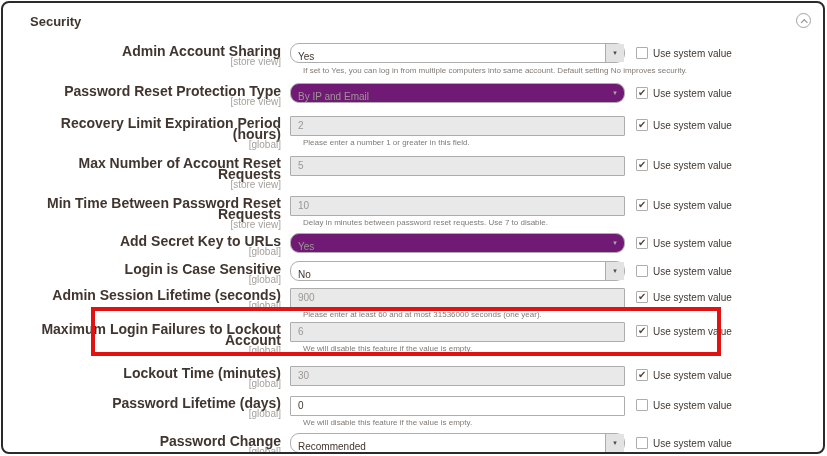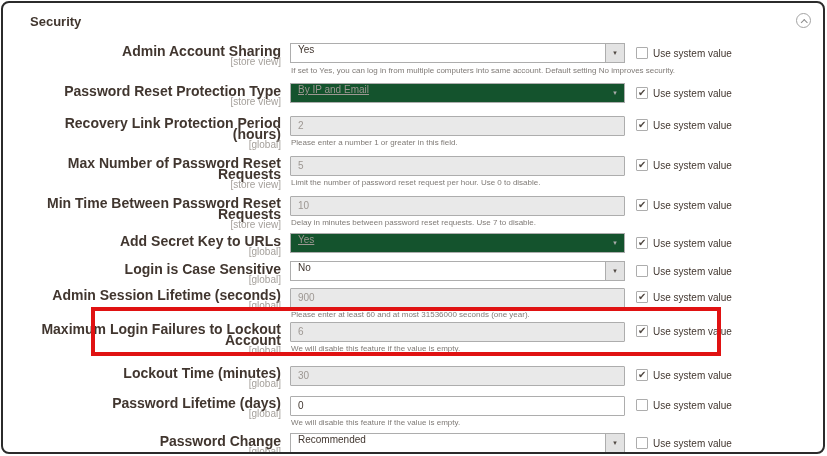--- a/index.html
+++ b/index.html
@@ -12,34 +12,34 @@
               border: 1px solid #a3a3a3; border-radius: 50%; background: #fff; cursor: pointer; }
   .collapse .chev { position: absolute; left: 4.5px; top: 5.5px; width: 4.5px; height: 4.5px;
               border-left: 1.4px solid #8c8c8c; border-top: 1.4px solid #8c8c8c; transform: rotate(45deg); }
 
   .row { position: absolute; left: 0; width: 100%; }
   .label-col { position: absolute; left: 20px; width: 258px; top: 3px; text-align: right; }
   .flabel { display: block; font-size: 14px; font-weight: bold; color: #41362f; line-height: 11px; }
   .scope  { display: block; font-size: 10px; color: #a5a09b; line-height: 10px; }
   .input-col { position: absolute; left: 287px; width: 335px; top: 0; }
 
-  .select { width: 335px; height: 20px; border: 1px solid #adadad; border-radius: 0;
+  .select { width: 335px; height: 20px; border: 1px solid #adadad; border-radius: 9px;
             background: #fff; font-size: 10px; color: #41362f;
-            display: flex; align-items: flex-start; padding-left: 7px; position: relative; cursor: pointer; }
+            display: flex; align-items: flex-end; padding-left: 7px; position: relative; cursor: pointer; }
   .arrow { position: absolute; right: 0; top: 0; bottom: 0; width: 19px; background: #e3e3e3;
            border-left: 1px solid #adadad; display: flex; align-items: center; justify-content: center;
            font-size: 7px; color: #514943; }
-  .select.disabled { background: #14532d; color: #9d9792; cursor: default; text-decoration: underline; }
+  .select.disabled { background: #701a75; color: #9d9792; cursor: default; }
   .select.disabled .arrow { background: transparent; border-left-color: transparent; color: #ababab; }
 
   .tfield { width: 335px; height: 20px; border: 1px solid #adadad; border-radius: 1px; background: #fff;
             font-size: 10px; color: #41362f; padding: 0 7px; font-family: inherit; }
   .tfield.disabled { background: #e9e9e9; color: #9d9792; }
 
-  .note { position: absolute; left: 1px; top: 23px; white-space: nowrap;
+  .note { position: absolute; left: 13px; top: 23px; white-space: nowrap;
           font-size: 8px; color: #7f7a76; line-height: 9px; }
 
   .check-col { position: absolute; left: 633px; top: 4px; display: flex; align-items: flex-end; gap: 5px; }
   .checkbox { width: 12px; height: 12px; border: 1px solid #adadad; border-radius: 1px;
               background: #fff; position: relative; display: inline-block; cursor: pointer; }
   .checkbox.checked::after { content: "\2714"; position: absolute; left: 1px; top: -1.5px;
               font-size: 10px; color: #514943; }
   .cb-label { font-size: 10px; color: #41362f; cursor: pointer; }
 
   .highlight { position: absolute; left: 88px; top: 304px; width: 630px; height: 49px;
@@ -84,41 +84,40 @@
       </div>
     </div>
     <div class="check-col">
       <span class="checkbox checked"></span>
       <span class="cb-label">Use system value</span>
     </div>
   </div>
 
   <div class="row" style="top:112px">
     <div class="label-col">
-      <span class="flabel">Recovery Link Protection Period (hours)</span>
+      <span class="flabel">Recovery Limit Expiration Period (hours)</span>
       <span class="scope">[global]</span>
     </div>
     <div class="input-col">
       <input type="text" class="tfield disabled" value="2" style="">
       <div class="note">Please enter a number 1 or greater in this field.</div>
     </div>
     <div class="check-col">
       <span class="checkbox checked"></span>
       <span class="cb-label">Use system value</span>
     </div>
   </div>
 
   <div class="row" style="top:152px">
     <div class="label-col">
-      <span class="flabel">Max Number of Password Reset Requests</span>
+      <span class="flabel">Max Number of Account Reset Requests</span>
       <span class="scope">[store view]</span>
     </div>
     <div class="input-col">
       <input type="text" class="tfield disabled" value="5" style="">
-      <div class="note">Limit the number of password reset request per hour. Use 0 to disable.</div>
     </div>
     <div class="check-col">
       <span class="checkbox checked"></span>
       <span class="cb-label">Use system value</span>
     </div>
   </div>
 
   <div class="row" style="top:192px">
     <div class="label-col">
       <span class="flabel">Min Time Between Password Reset Requests</span>

